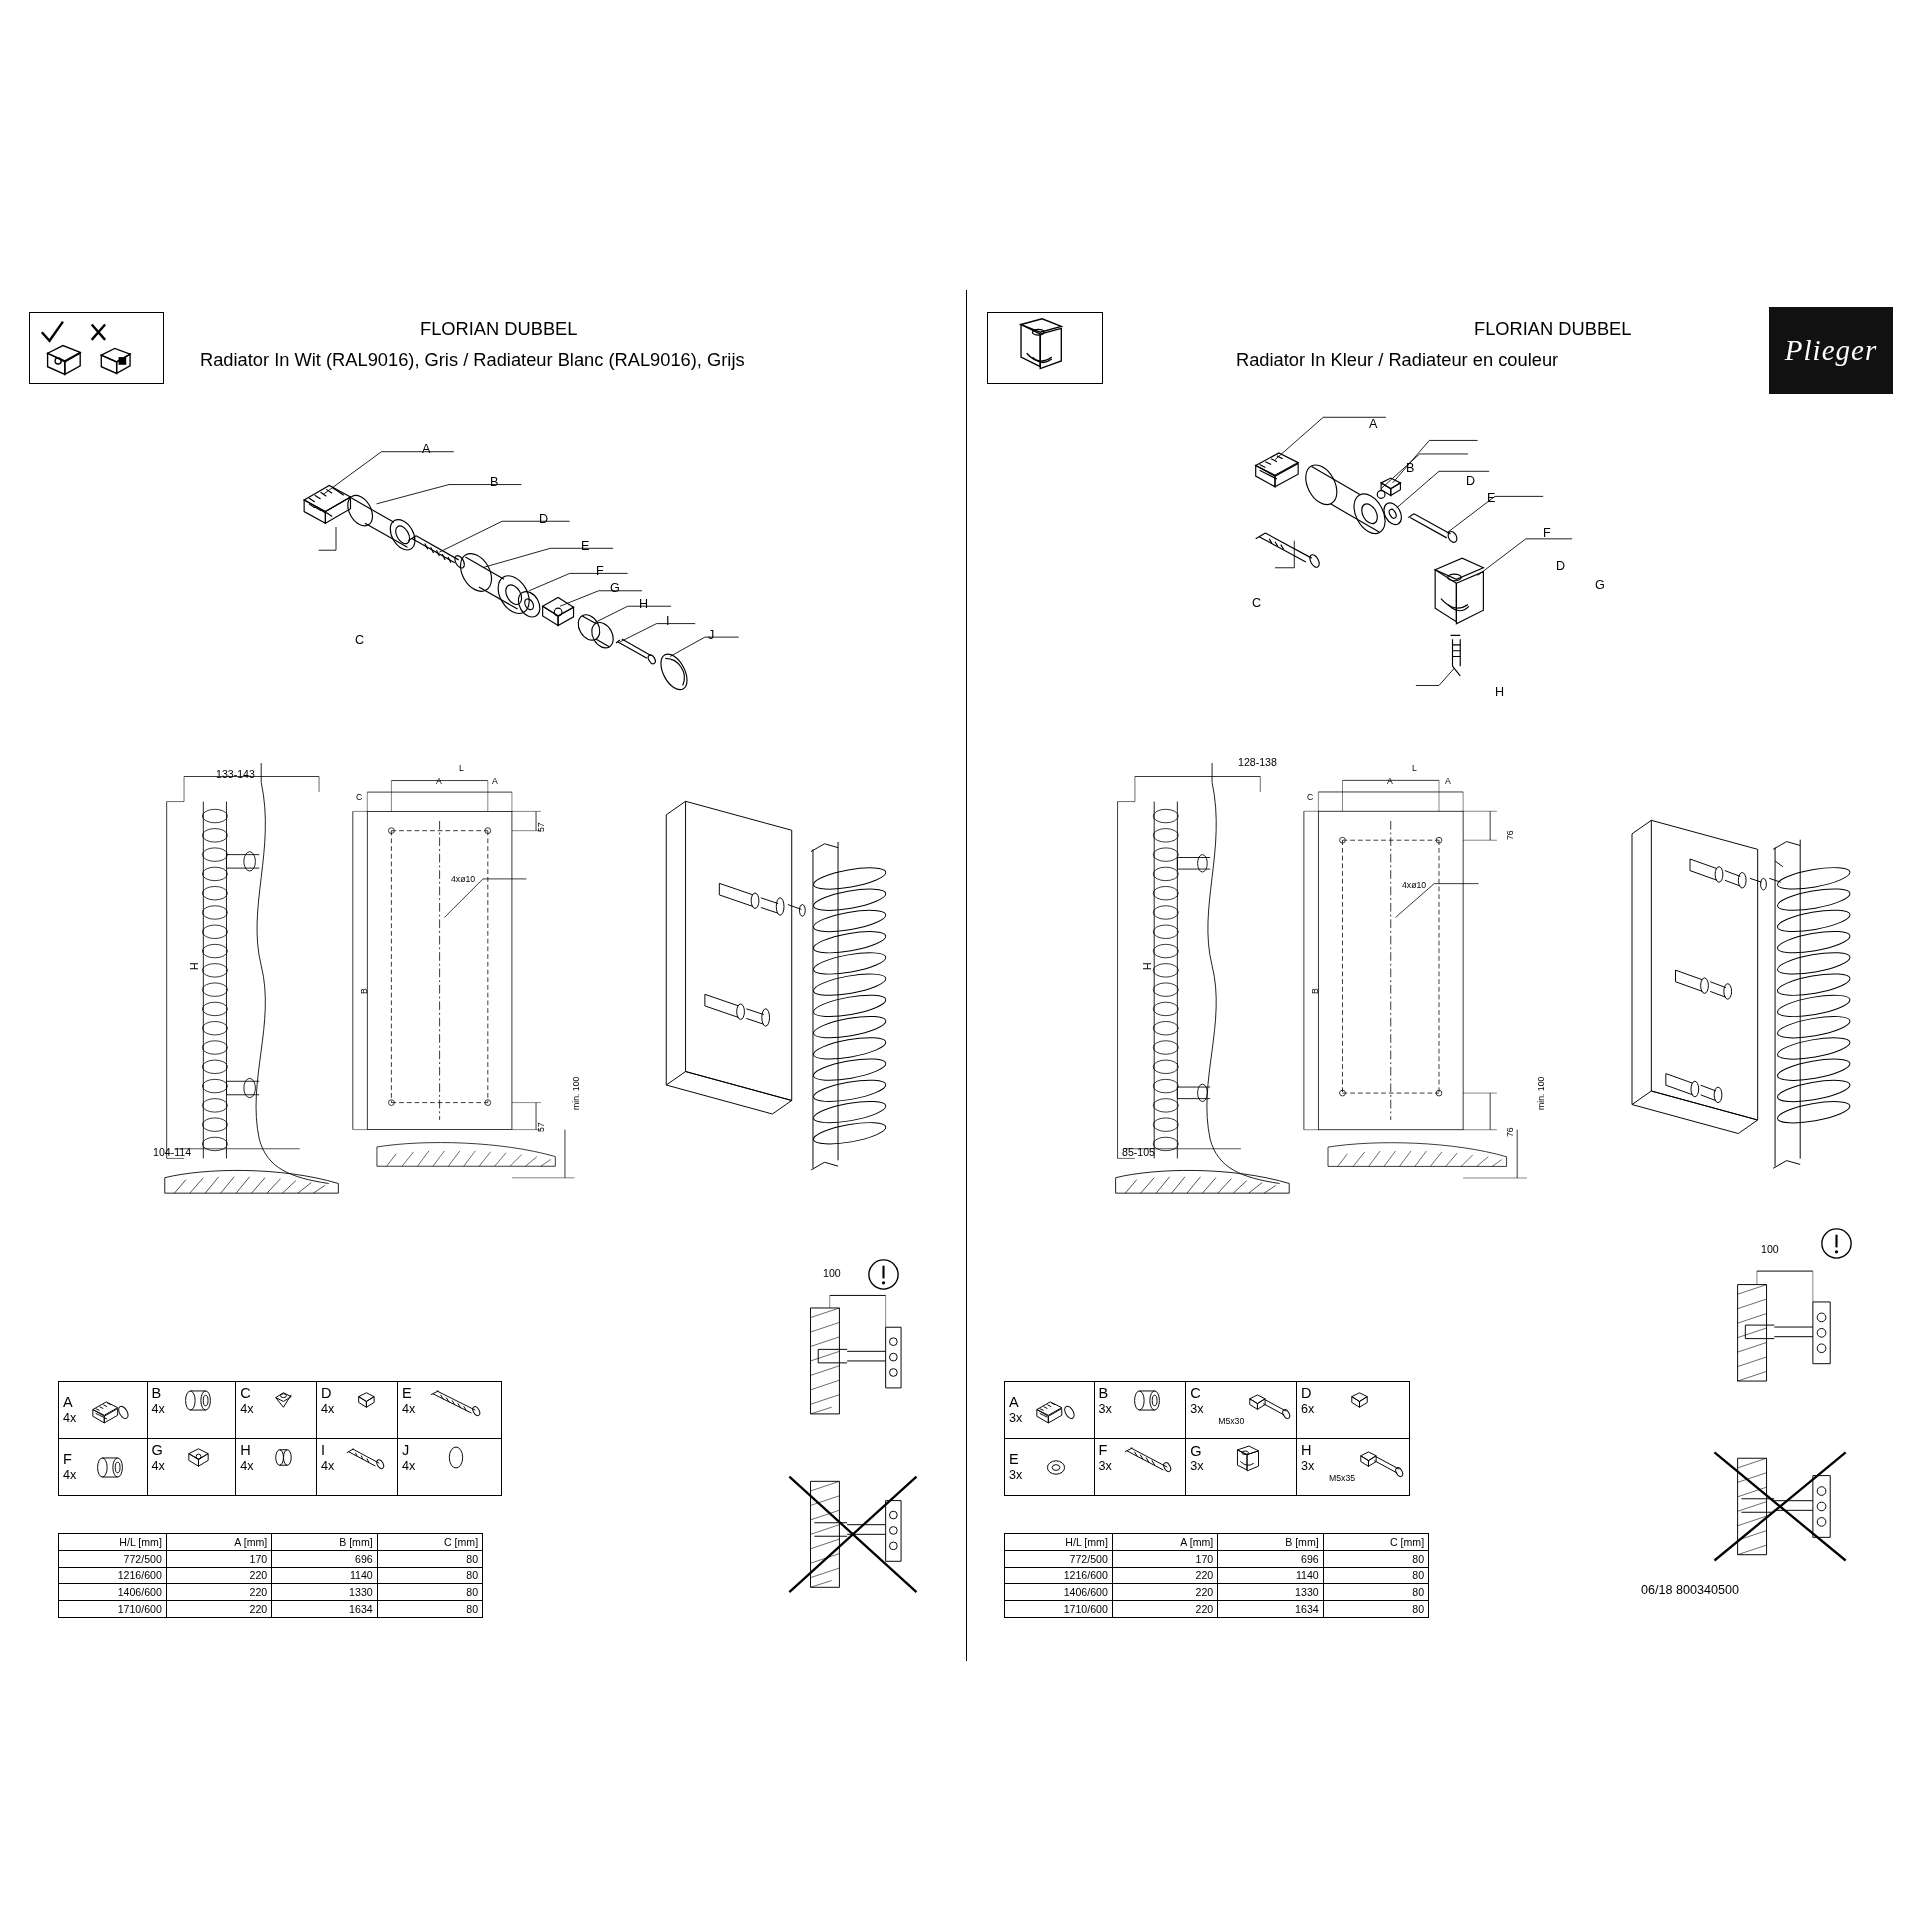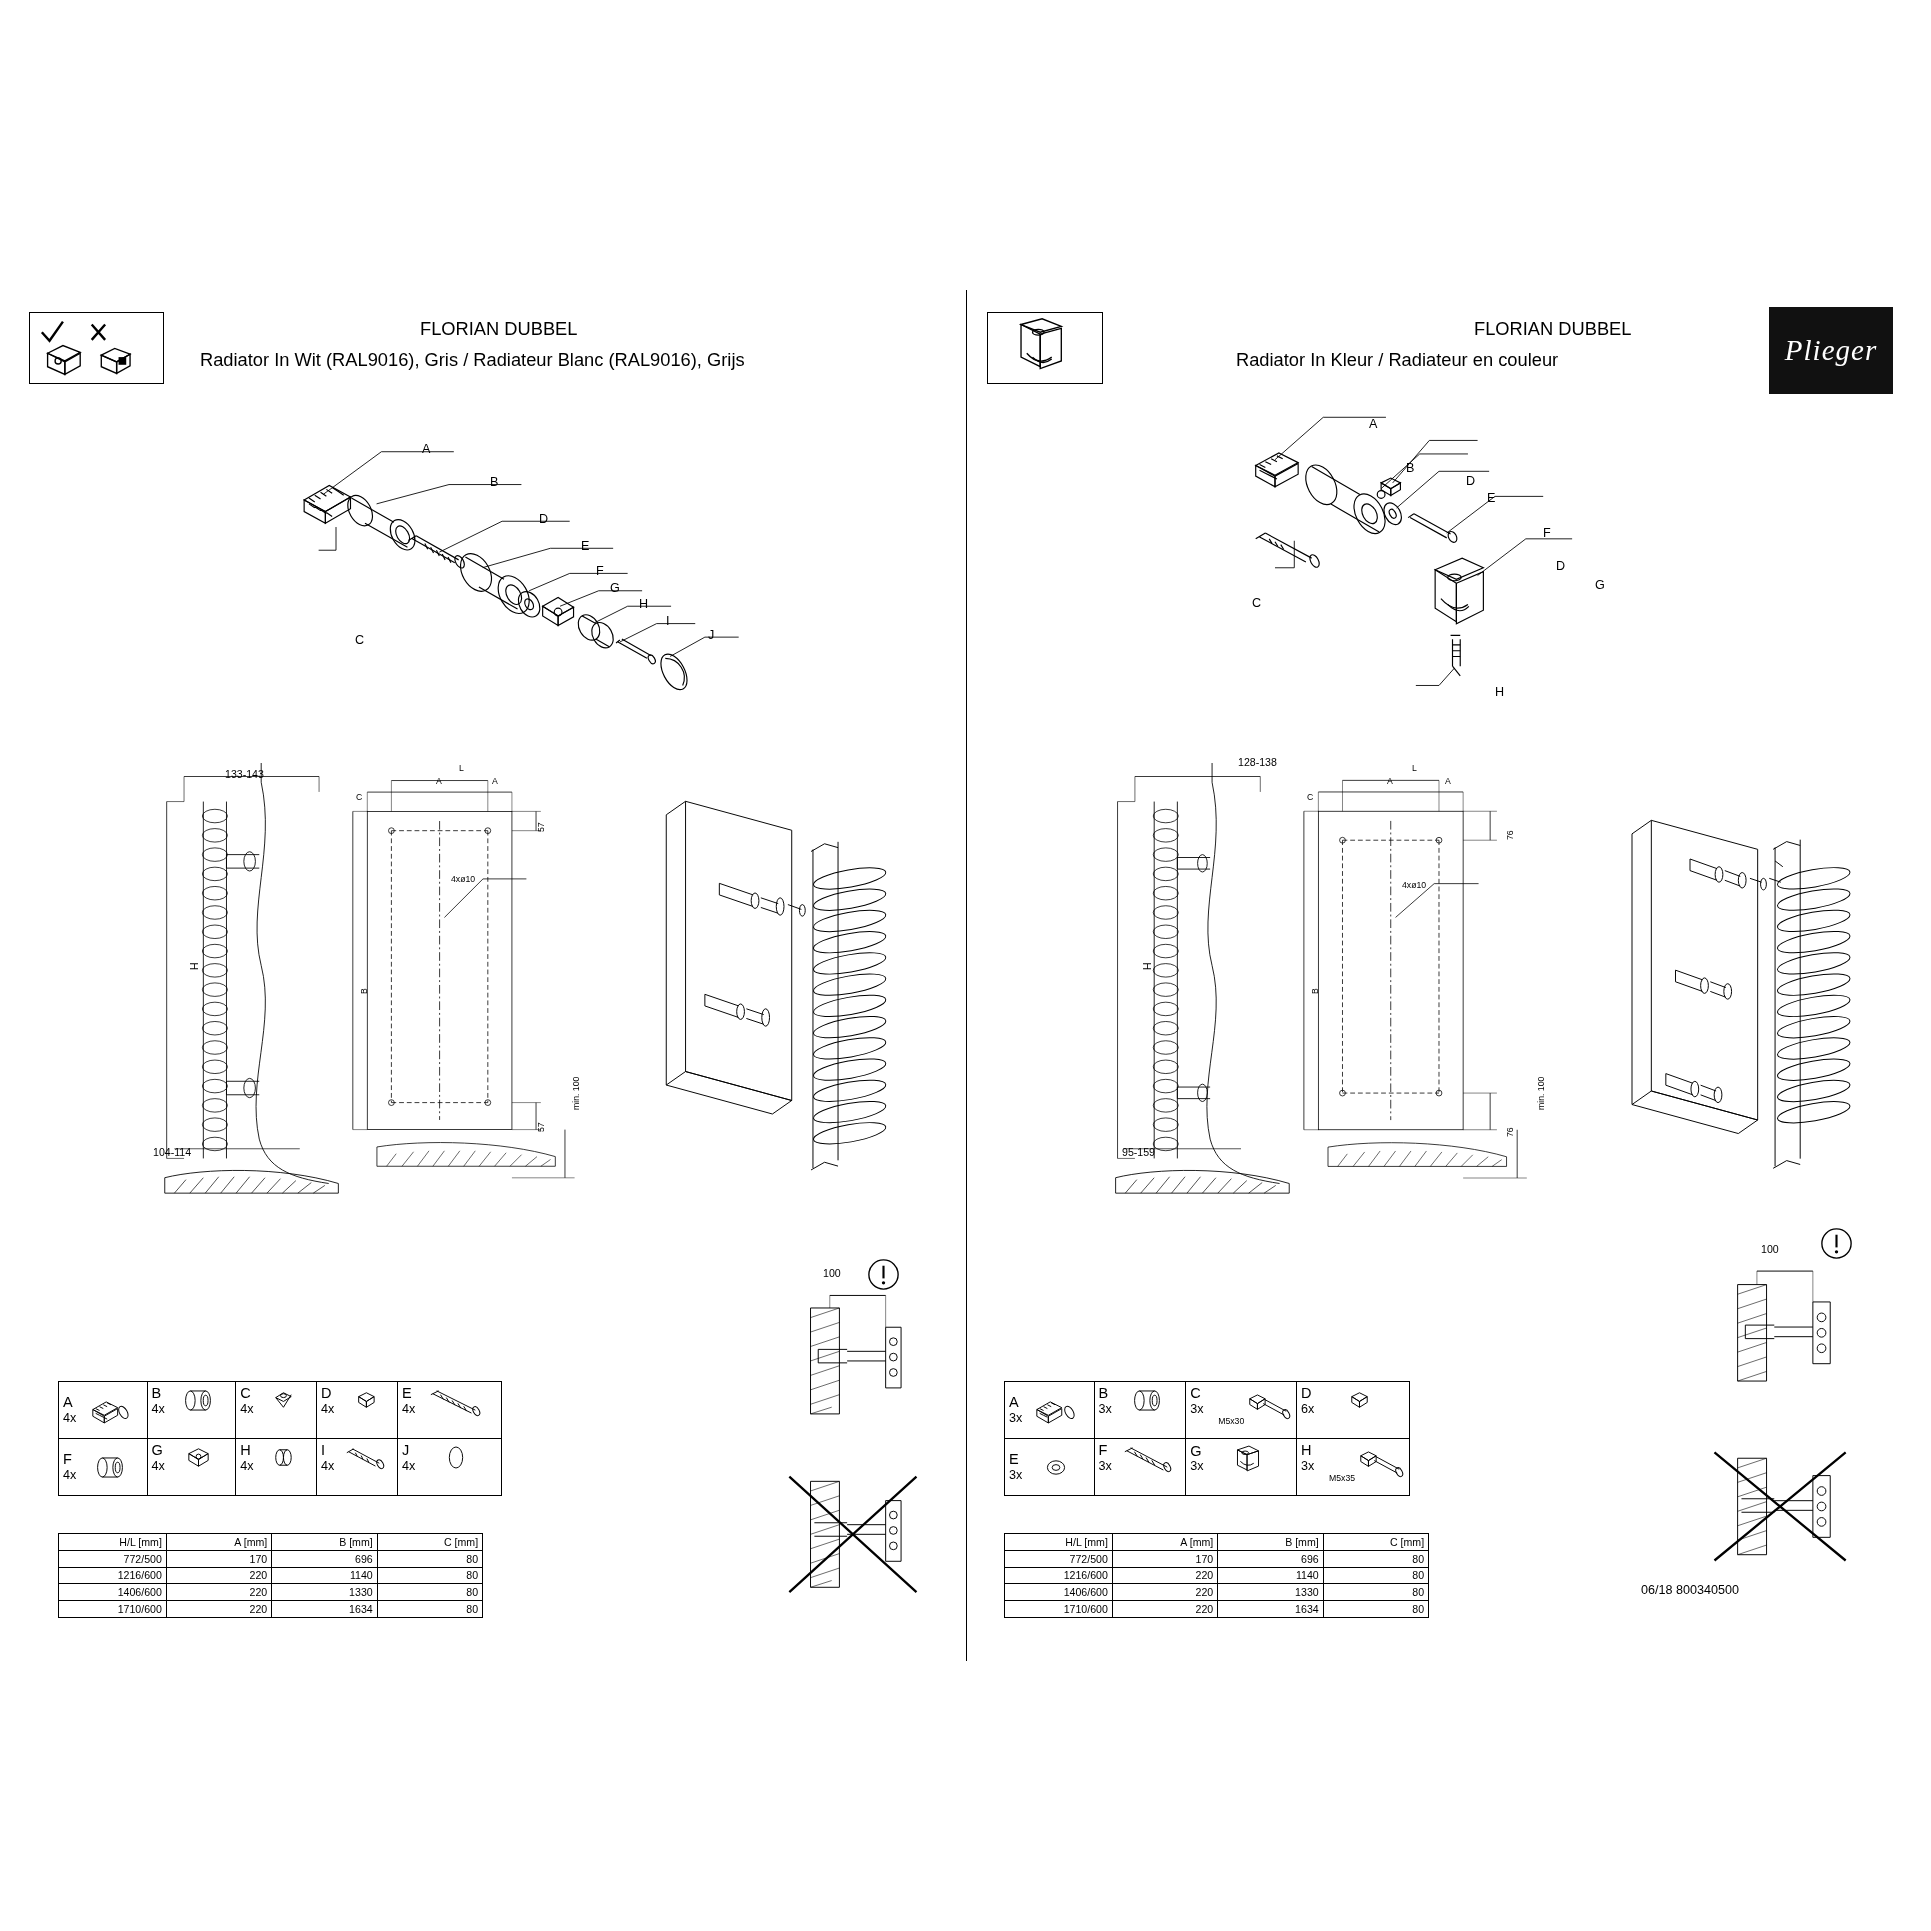--- a/index.html
+++ b/index.html
@@ -182,21 +182,21 @@
       <path d="M84 330 L118 330 M84 344 L118 344 M84 330 L84 344"></path>
       <ellipse cx="108" cy="337" rx="6" ry="10"></ellipse>
 
       <path d="M40 14 L180 14" stroke-width="0.8"></path>
       <path d="M40 14 L40 40 M180 14 L180 30" stroke-width="0.6"></path>
       <path d="M22 40 L22 410" stroke-width="0.8"></path>
       <path d="M22 40 L40 40 M22 410 L40 410" stroke-width="0.6"></path>
       <path d="M30 400 L160 400" stroke-width="0.7"></path>
     </g>
   </svg>
-  <div class="txt sm" style="left:225px;top:769px;">133-143</div>
+  <div class="txt sm" style="left:216px;top:769px;">133-143</div>
   <div class="txt sm" style="left:153px;top:1147px;">104-114</div>
   <div class="txt sm" style="left:189px;top:970px;transform:rotate(-90deg);transform-origin:left top;">H</div>
 
   <svg class="abs" style="left:348px;top:763px;" width="270" height="415" viewBox="0 0 280 430">
     <g stroke="#000" stroke-width="0.8" fill="none">
       <rect x="20" y="50" width="150" height="330"></rect>
       <path d="M45 70 L145 70" stroke-dasharray="5 3"></path>
       <path d="M45 352 L145 352" stroke-dasharray="5 3"></path>
       <path d="M45 70 L45 352" stroke-dasharray="5 3"></path>
       <path d="M145 70 L145 352" stroke-dasharray="5 3"></path>
@@ -658,21 +658,21 @@
       <path d="M84 336 L118 336 M84 348 L118 348 M84 336 L84 348"></path>
       <ellipse cx="110" cy="342" rx="5" ry="9"></ellipse>
       <path d="M40 14 L170 14" stroke-width="0.8"></path>
       <path d="M40 14 L40 40 M170 14 L170 30" stroke-width="0.6"></path>
       <path d="M22 40 L22 410" stroke-width="0.8"></path>
       <path d="M22 40 L40 40 M22 410 L40 410" stroke-width="0.6"></path>
       <path d="M28 400 L150 400" stroke-width="0.7"></path>
     </g>
   </svg>
   <div class="txt sm" style="left:1238px;top:757px;">128-138</div>
-  <div class="txt sm" style="left:1122px;top:1147px;">95-159</div>
+  <div class="txt sm" style="left:1122px;top:1147px;">85-105</div>
   <div class="txt sm" style="left:1142px;top:970px;transform:rotate(-90deg);transform-origin:left top;">H</div>
 
   <svg class="abs" style="left:1299px;top:763px;" width="280" height="415" viewBox="0 0 290 430">
     <g stroke="#000" stroke-width="0.8" fill="none">
       <rect x="20" y="50" width="150" height="330"></rect>
       <path d="M45 80 L145 80" stroke-dasharray="5 3"></path>
       <path d="M45 342 L145 342" stroke-dasharray="5 3"></path>
       <path d="M45 80 L45 342" stroke-dasharray="5 3"></path>
       <path d="M145 80 L145 342" stroke-dasharray="5 3"></path>
       <path d="M95 60 L95 370" stroke-dasharray="9 3 2 3"></path>

